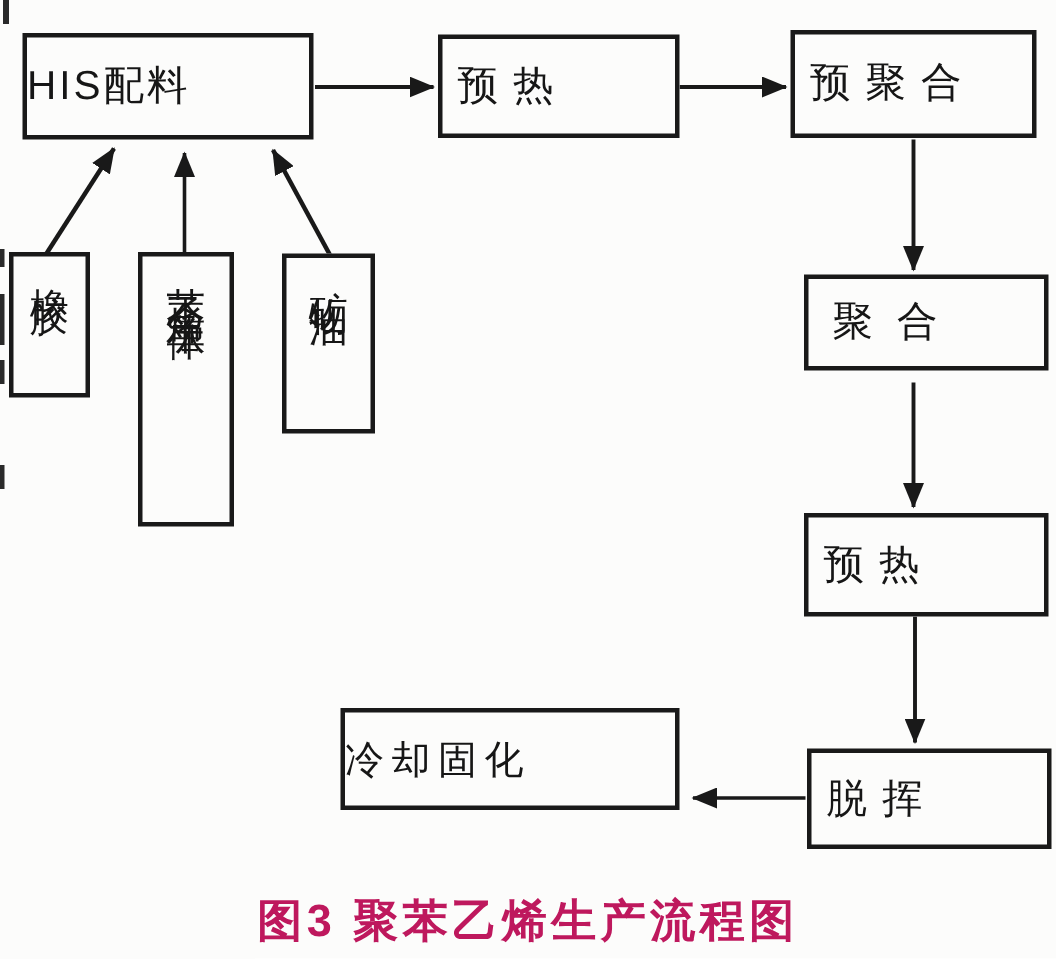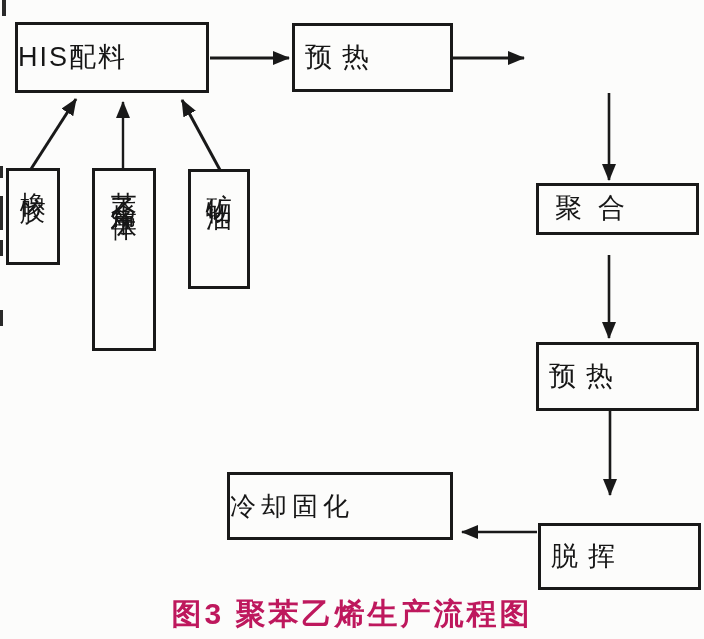--- a/index.html
+++ b/index.html
@@ -50,42 +50,45 @@
   </svg>
 
   <div class="node" style="left:15px; top:22px; width:194px; height:71px; letter-spacing:2px;">
     <span>HIS配料</span>
   </div>
 
   <div class="node" style="left:292px; top:23px; width:161px; height:69px; letter-spacing:10px; padding-left:10px;">
     <span>预热</span>
   </div>
 
+  <div class="node" style="left:527px; top:20px; width:164px; height:72px; letter-spacing:10px; padding-left:10px;">
+    <span>预聚合</span>
+  </div>
 
   <div class="node vertical" style="left:6px; top:168px; width:54px; height:97px; font-size:26px;">
     <span>橡胶</span>
   </div>
 
   <div class="node vertical" style="left:92px; top:168px; width:64px; height:183px; font-size:26px;">
     <span>苯乙烯单体</span>
   </div>
 
   <div class="node vertical" style="left:188px; top:169px; width:62px; height:120px; font-size:26px;">
     <span>矿物油</span>
   </div>
 
-  <div class="node" style="left:536px; top:183px; width:163px; height:52px; letter-spacing:16px; padding-left:16px;">
+  <div class="node" style="left:536px; top:183px; width:163px; height:64px; letter-spacing:16px; padding-left:16px;">
     <span>聚合</span>
   </div>
 
   <div class="node" style="left:536px; top:342px; width:163px; height:69px; letter-spacing:10px; padding-left:10px;">
     <span>预热</span>
   </div>
 
-  <div class="node" style="left:538px; top:523px; width:163px; height:67px; letter-spacing:10px; padding-left:10px;">
+  <div class="node" style="left:538px; top:499px; width:163px; height:67px; letter-spacing:10px; padding-left:10px;">
     <span>脱挥</span>
   </div>
 
   <div class="node" style="left:227px; top:472px; width:226px; height:68px; font-size:26px; letter-spacing:5px;">
     <span>冷却固化</span>
   </div>
 
   <div class="caption">图3 聚苯乙烯生产流程图</div>
 
   <div class="artifact" style="left:2px; top:0; width:4px; height:16px;"></div>

